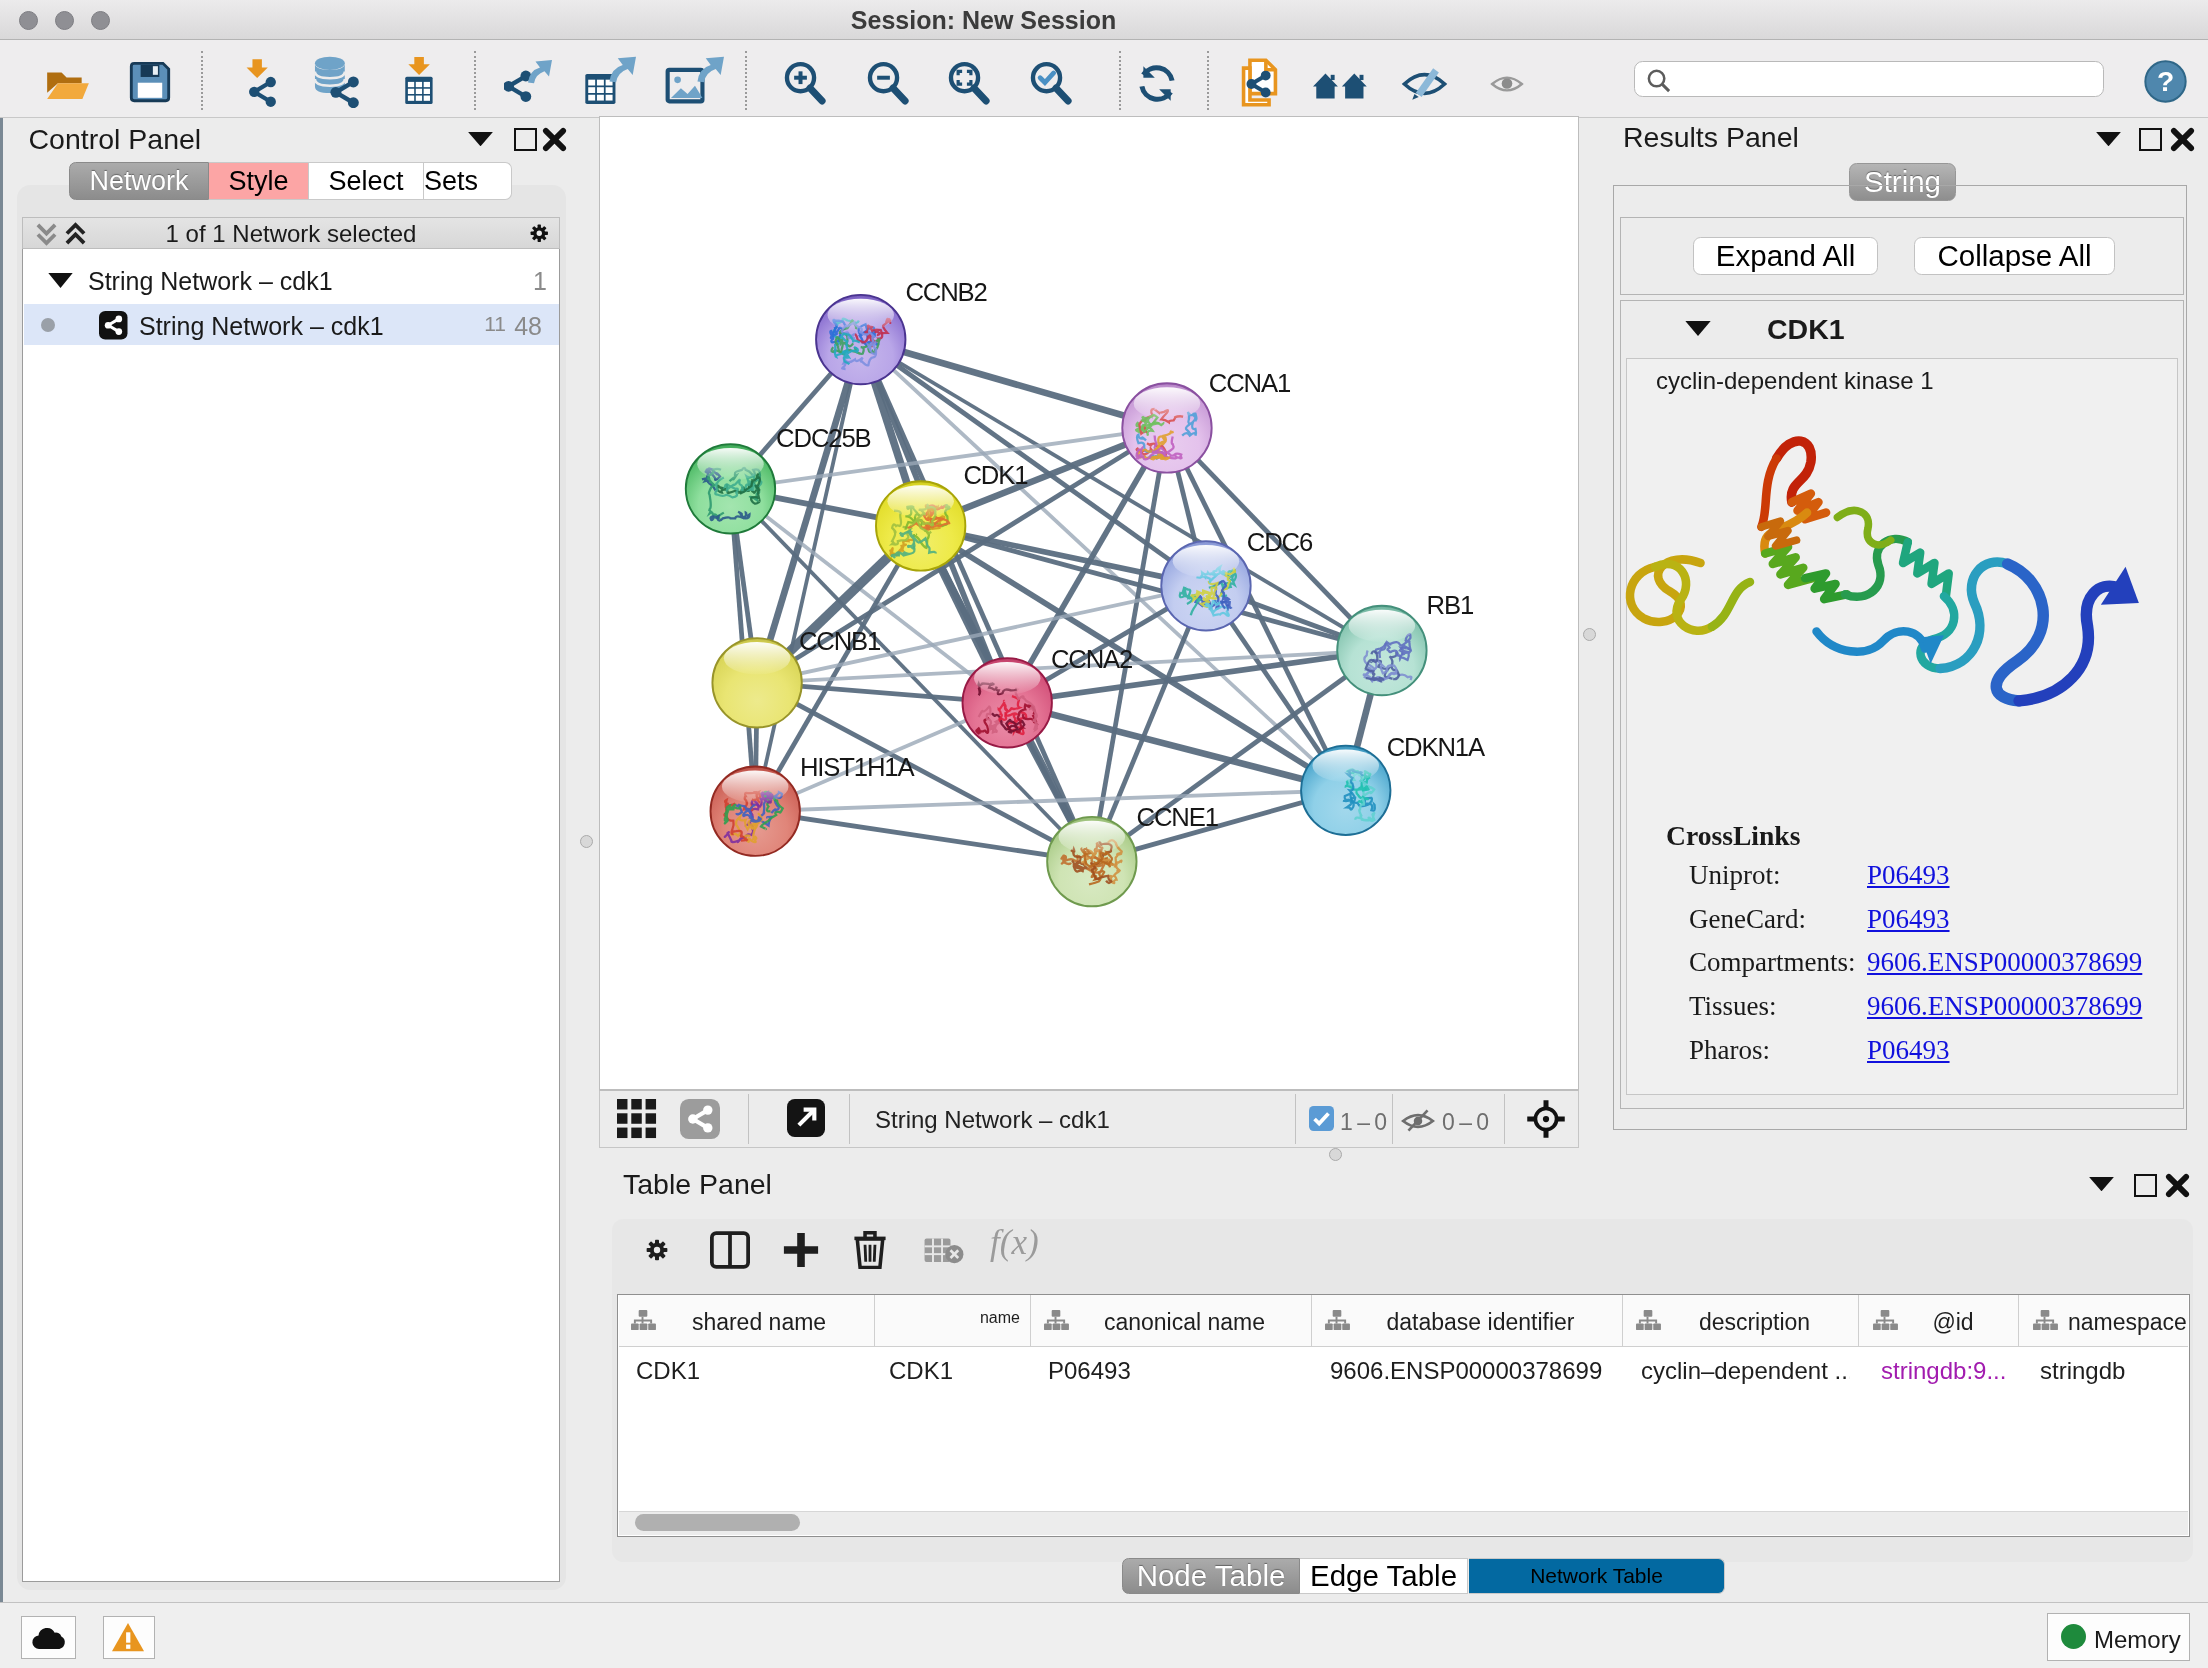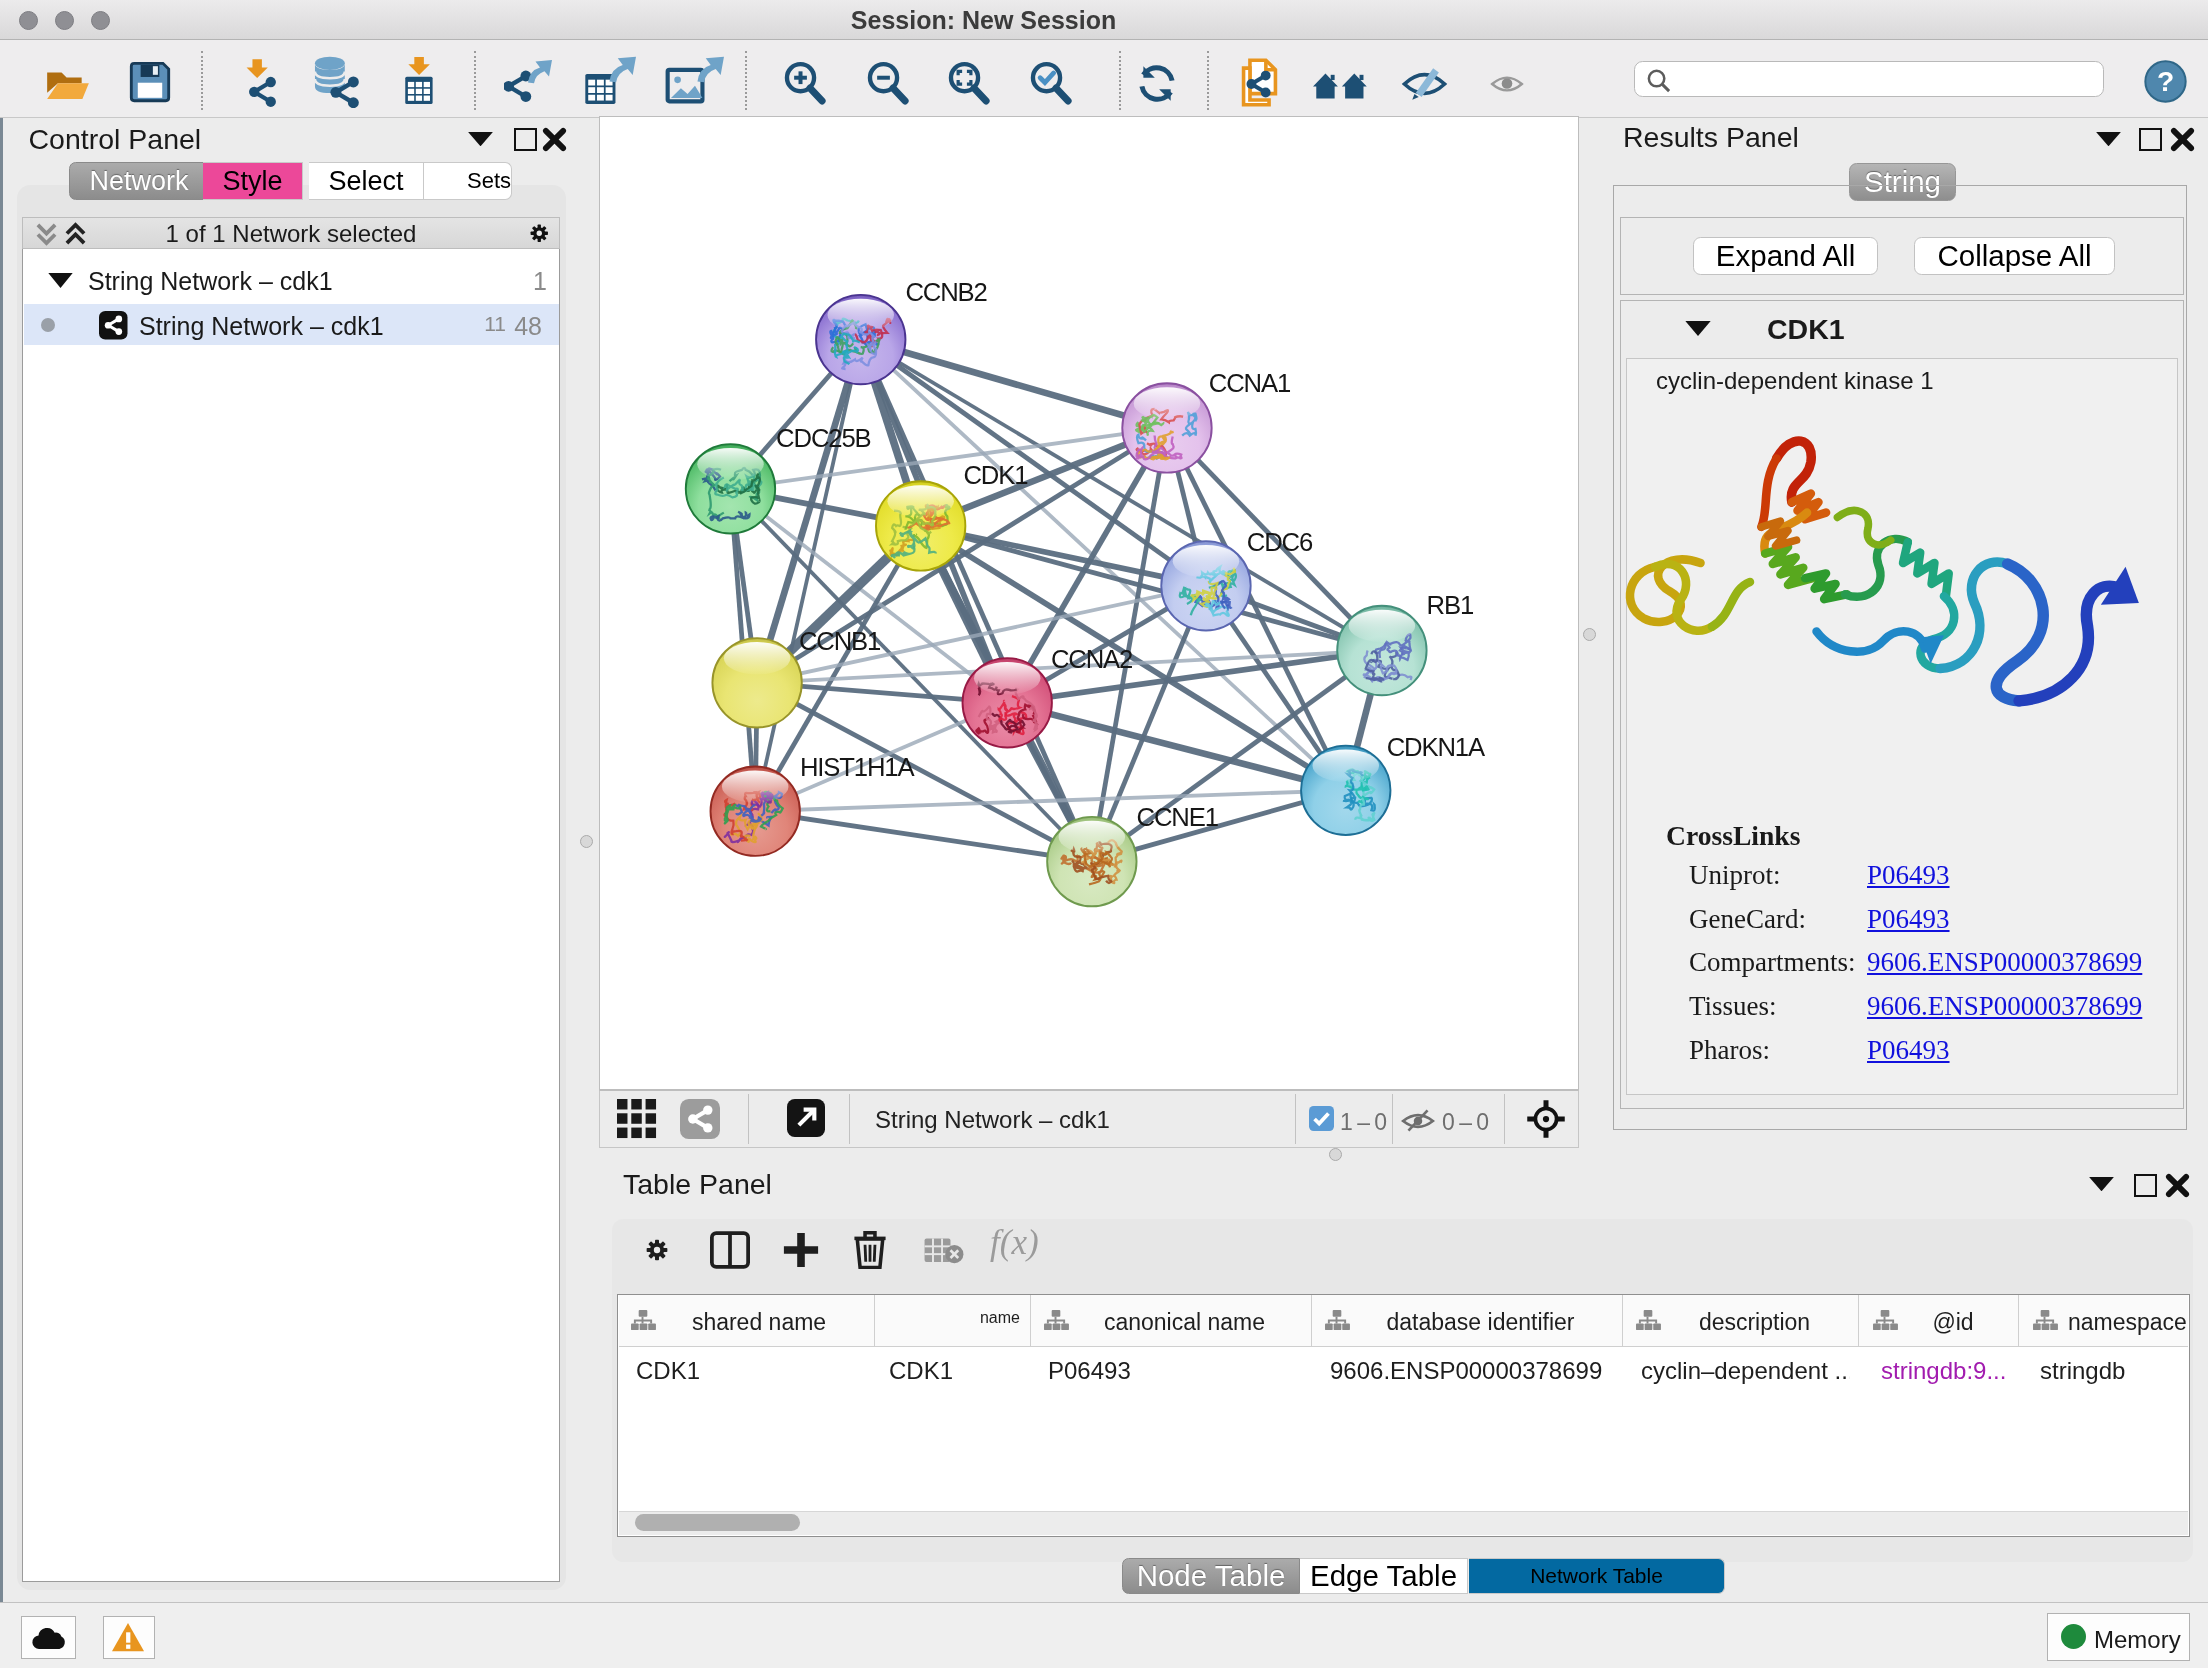--- a/index.html
+++ b/index.html
@@ -214,23 +214,23 @@
 <div style="position:absolute;left:514px;top:128px;width:23px;height:23px;border:2.9px solid #111;box-sizing:border-box"></div>
 <svg style="position:absolute;left:542px;top:127px" width="25" height="25" viewBox="0 0 26 26">
     <g stroke="#111" stroke-width="6" stroke-linecap="round">
       <line x1="4" y1="4" x2="22" y2="22"></line>
       <line x1="22" y1="4" x2="4" y2="22"></line>
     </g>
   </svg>
 <div class="abs" style="left:17px;top:185px;width:549px;height:1405px;background:#e5e5e5;border-radius:13.3px"></div>
 
 <div class="abs" style="left:69px;top:162px;width:140px;height:38px;background:linear-gradient(#ababab,#8c8c8c);border:1px solid #8a8a8a;border-radius:6.7px 0 0 6.7px;color:#fff;font-size:27px;text-align:center;line-height:36px;text-shadow:0 -1px 1px #666">Network</div>
-<div class="abs" style="left:203px;top:162px;width:100px;height:38px;background:#ec4899;border:1px solid #c9c9c9;border-left:none;font-size:27px;text-align:center;line-height:36px">Style</div>
+<div class="abs" style="left:209px;top:162px;width:100px;height:38px;background:#fca5a5;border:1px solid #c9c9c9;border-left:none;font-size:27px;text-align:center;line-height:36px">Style</div>
 <div class="abs" style="left:309px;top:162px;width:115px;height:38px;background:#fff;border:1px solid #c9c9c9;border-left:none;font-size:27px;text-align:center;line-height:36px">Select</div>
-<div class="abs" style="left:424px;top:162px;width:88px;height:38px;background:#fff;border:1px solid #c9c9c9;border-left:none;border-radius:0 6.7px 6.7px 0;font-size:22px;text-align:right;line-height:36px">Sets</div>
+<div class="abs" style="left:424px;top:162px;width:88px;height:38px;background:#fff;border:1px solid #c9c9c9;border-left:none;border-radius:0 6.7px 6.7px 0;font-size:27px;text-align:left;line-height:36px">Sets</div>
 
 <div class="abs" style="left:22px;top:217px;width:538px;height:32px;background:linear-gradient(#e4e4e4,#d7d7d7);border:1px solid #bdbdbd"></div>
 <svg style="position:absolute;left:36px;top:222px" width="21" height="24" viewBox="0 0 22 25">
     <path d="M2 3 L11 12 L20 3 M2 13 L11 22 L20 13" fill="none" stroke="#8a8a8a" stroke-width="4"></path>
   </svg>
 <svg style="position:absolute;left:65px;top:222px" width="21" height="24" viewBox="0 0 22 25">
     <path d="M2 12 L11 3 L20 12 M2 22 L11 13 L20 22" fill="none" stroke="#222" stroke-width="4"></path>
   </svg>
 <div class="txt" style="left:22px;top:220px;width:538px;text-align:center;font-size:24px">1 of 1 Network selected</div>
 <svg class="abs" style="left:525px;top:219px" width="28.5" height="28.5" viewBox="0 0 64 64">

